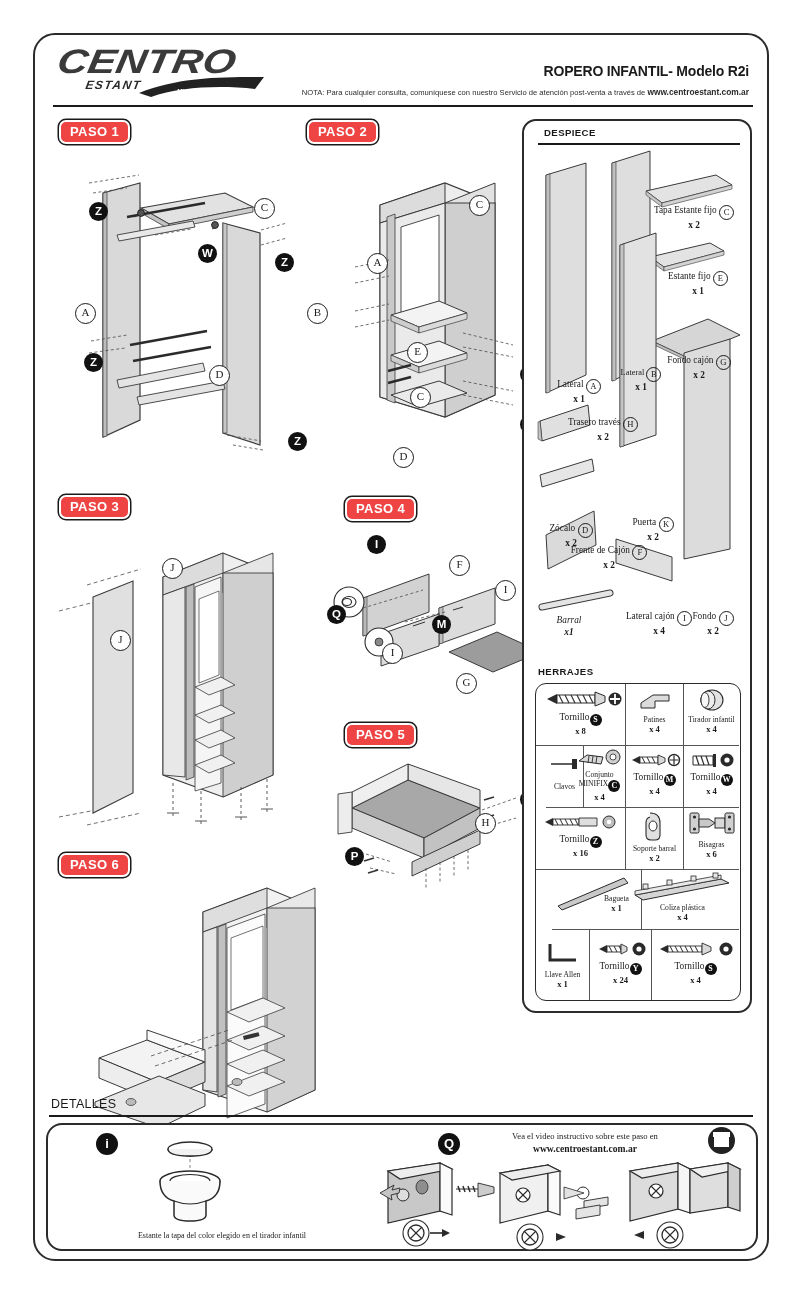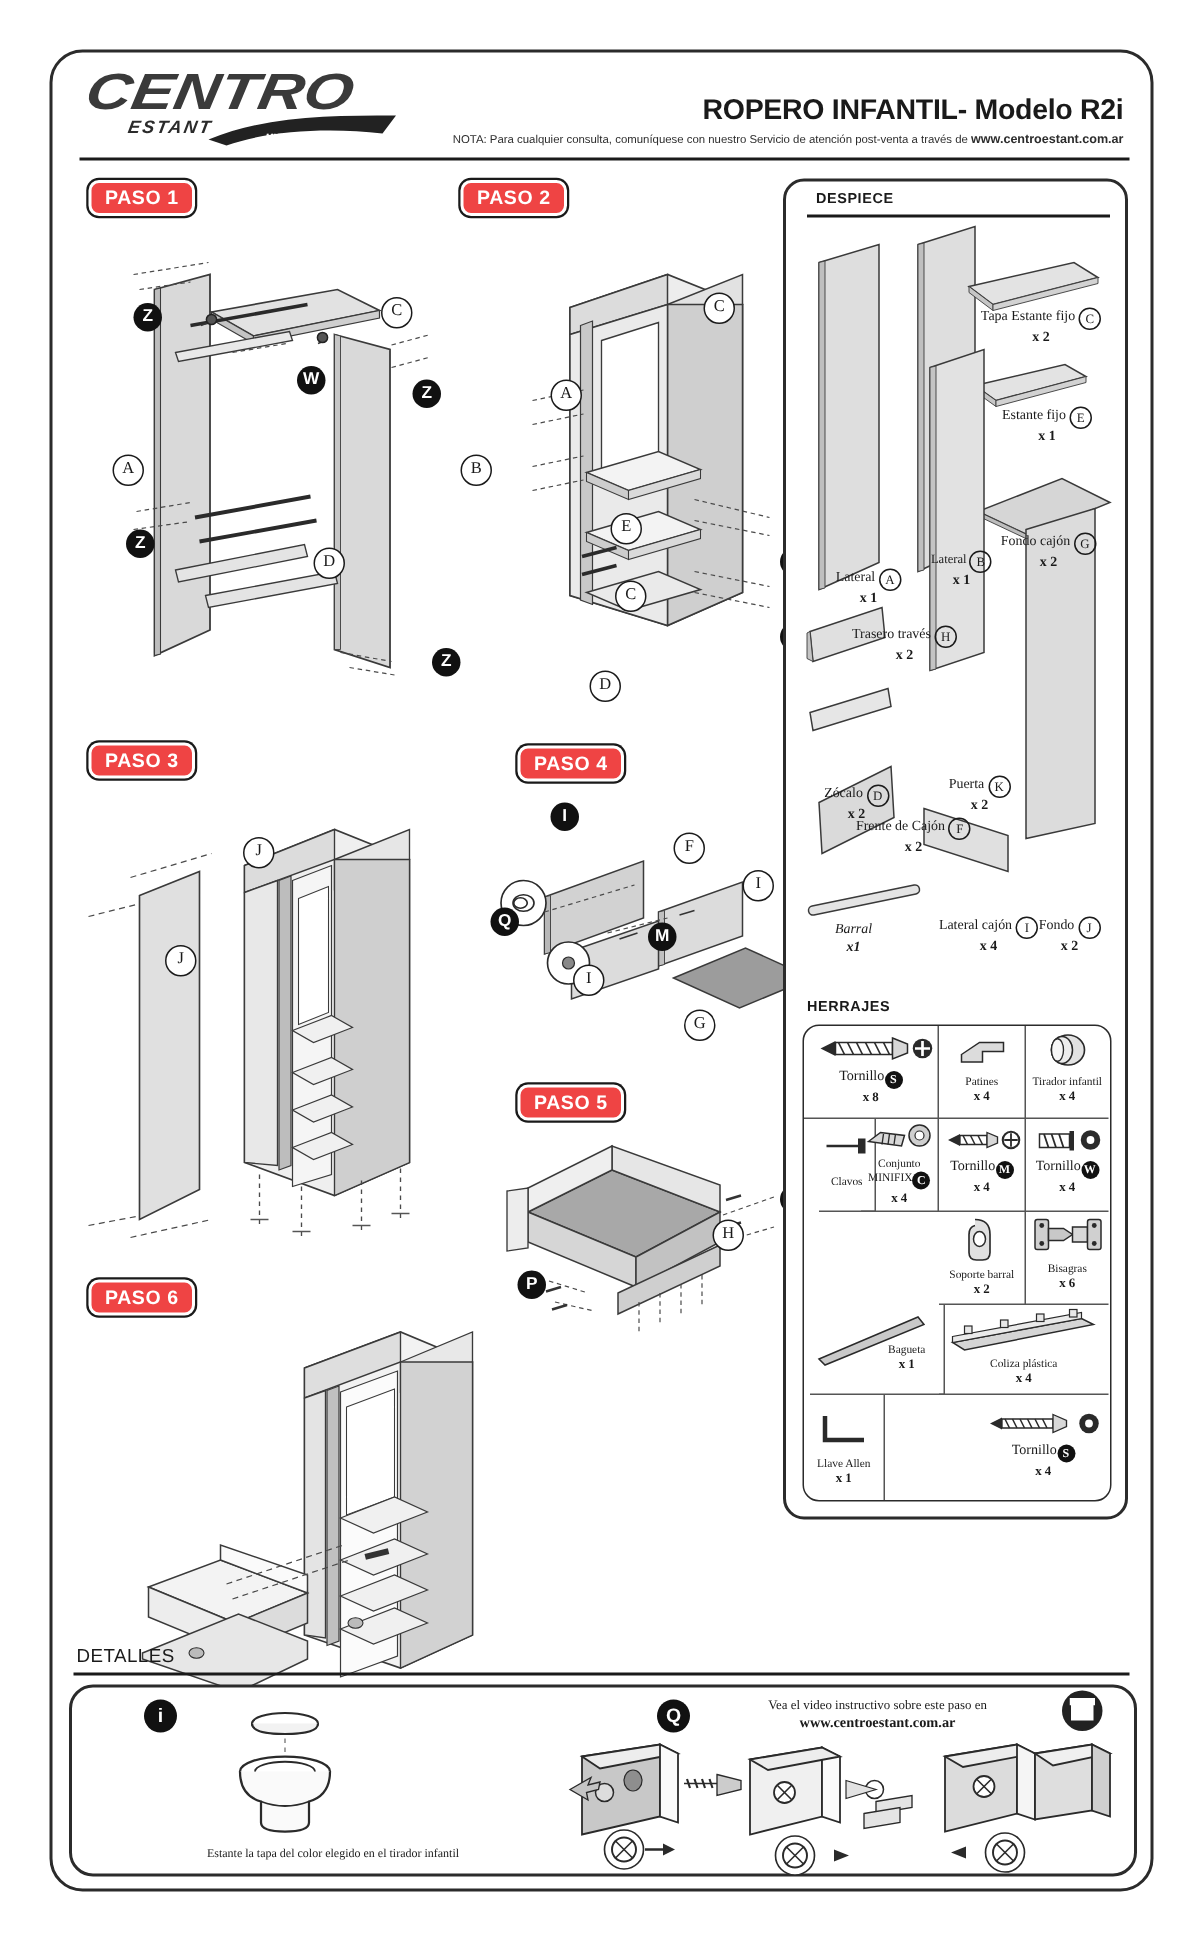--- a/index.html
+++ b/index.html
@@ -13,21 +13,21 @@
     position:absolute;left:33px;top:33px;width:736px;height:1228px;
     border:2.5px solid #2b2b2b;border-radius:22px;box-sizing:border-box;
     background:#fff;
   }
   
   .header{position:absolute;left:0;top:0;width:100%;height:72px;}
   .logo{position:absolute;left:24px;top:8px;width:215px;height:56px;}
   .logo svg{display:block;}
   .title{
     position:absolute;right:18px;top:28px;
-    font-size:19px;font-weight:bold;letter-spacing:-0.2px;text-align:right;
+    font-size:14px;font-weight:bold;letter-spacing:-0.2px;text-align:right;
     white-space:nowrap;
   }
   .note{
     position:absolute;right:18px;top:52px;
     font-size:7.6px;color:#2c2c2c;white-space:nowrap;text-align:right;
   }
   .note b{font-size:8.4px;}
   .hrule{position:absolute;left:18px;top:70px;width:700px;height:2px;background:#1a1a1a;}
 
   
@@ -538,20 +538,38 @@
               <path d="M19 5 l3 9"></path>
             </g>
           <path d="M26 3 h3 v13 h-3 z" fill="#2a2a2a"></path>
           <circle cx="40" cy="9" r="6.5" fill="#2a2a2a"></circle>
           <circle cx="40" cy="9" r="2.6" fill="#fff"></circle>
         </svg>
         <div class="hname big"><span>Tornillo</span><span class="btag">W</span></div>
         <div class="hqty">x 4</div>
       </div>
 
+      <div class="hc" style="left:0;top:124px;width:90px;height:62px;">
+        <svg width="84" height="18" style="margin-top:5px;">
+          <path d="M6 9 L14 5 L14 13 Z" fill="#2a2a2a"></path>
+          <path d="M14 6 h26 v6 h-26 z" fill="#fff" stroke="#2a2a2a" stroke-width=".9"></path>
+          <g stroke="#2a2a2a" stroke-width="1">
+              <path d="M16 6 l3 6"></path>
+              <path d="M21 6 l3 6"></path>
+              <path d="M26 6 l3 6"></path>
+              <path d="M31 6 l3 6"></path>
+              <path d="M36 6 l3 6"></path>
+            </g>
+          <path d="M40 5 h18 v8 h-18 z" fill="#dedede" stroke="#2a2a2a" stroke-width=".9"></path>
+          <circle cx="70" cy="9" r="6" fill="#bcbcbc" stroke="#2a2a2a" stroke-width="1"></circle>
+          <circle cx="70" cy="9" r="2.2" fill="#fff"></circle>
+        </svg>
+        <div class="hname big"><span>Tornillo</span><span class="btag">Z</span></div>
+        <div class="hqty">x 16</div>
+      </div>
       <div class="hc" style="left:90px;top:124px;width:58px;height:62px;">
         <svg width="30" height="30" style="margin-top:2px;">
           <path d="M10 3 q10 0 10 10 v12 q0 5 -5 5 h-4 q-5 0 -5 -5 v-12 q0 -5 4 -6" fill="#e0e0e0" stroke="#2a2a2a" stroke-width="1.1"></path>
           <ellipse cx="13" cy="16" rx="4" ry="5" fill="#fff" stroke="#2a2a2a" stroke-width="1"></ellipse>
         </svg>
         <div class="hname">Soporte barral</div>
         <div class="hqty">x 2</div>
       </div>
       <div class="hc last" style="left:148px;top:124px;width:55px;height:62px;">
         <svg width="52" height="26" style="margin-top:2px;">
@@ -561,21 +579,21 @@
           <path d="M13 9 h10 l6 4 l-6 4 h-10 z" fill="#c8c8c8" stroke="#2a2a2a" stroke-width="1"></path>
           <rect x="29" y="8" width="10" height="10" fill="#d8d8d8" stroke="#2a2a2a" stroke-width="1"></rect>
           <rect x="39" y="3" width="9" height="20" rx="1.5" fill="#d0d0d0" stroke="#2a2a2a" stroke-width="1"></rect>
           <circle cx="43.5" cy="7" r="1.6" fill="#2a2a2a"></circle>
             <circle cx="43.5" cy="19" r="1.6" fill="#2a2a2a"></circle>
         </svg>
         <div class="hname">Bisagras</div>
         <div class="hqty">x 6</div>
       </div>
 
-      <div class="hc" style="left:4px;top:186px;width:90px;height:60px;">
+      <div class="hc" style="left:16px;top:186px;width:90px;height:60px;">
         <svg width="86" height="36" style="margin-top:4px;">
           <polygon points="4,32 70,4 74,9 8,36" fill="#c9c9c9" stroke="#2a2a2a" stroke-width="1"></polygon>
         </svg>
         <div class="hname" style="position:relative;top:-20px;left:20px;">Bagueta</div>
         <div class="hqty" style="position:relative;top:-20px;left:20px;">x 1</div>
       </div>
       <div class="hc last" style="left:90px;top:186px;width:113px;height:60px;">
         <svg width="108" height="26" style="margin-top:3px;">
           <polygon points="6,22 92,6 100,10 14,27" fill="#d5d5d5" stroke="#2a2a2a" stroke-width="1"></polygon>
           <polygon points="6,18 92,2 92,6 6,22" fill="#eaeaea" stroke="#2a2a2a" stroke-width=".8"></polygon>
@@ -589,20 +607,36 @@
         <div class="hname">Coliza plástica</div>
         <div class="hqty">x 4</div>
       </div>
 
       <div class="hc bl" style="left:0;top:246px;width:54px;height:70px;">
         <svg width="46" height="26" style="margin-top:10px;">
           <path d="M10 4 v16 h26" stroke="#2a2a2a" stroke-width="3" fill="none" stroke-linejoin="miter"></path>
         </svg>
         <div class="hname">Llave Allen</div>
         <div class="hqty">x 1</div>
+      </div>
+      <div class="hc bl" style="left:54px;top:246px;width:62px;height:70px;">
+        <svg width="56" height="18" style="margin-top:10px;">
+          <path d="M6 9 L14 5 L14 13 Z" fill="#2a2a2a"></path>
+          <path d="M14 6 h14 v6 h-14 z" fill="#fff" stroke="#2a2a2a" stroke-width=".9"></path>
+          <g stroke="#2a2a2a" stroke-width="1">
+              <path d="M16 6 l3 6"></path>
+              <path d="M21 6 l3 6"></path>
+              <path d="M26 6 l3 6"></path>
+            </g>
+          <path d="M28 4 L34 7 L34 11 L28 14 Z" fill="#d8d8d8" stroke="#2a2a2a" stroke-width=".9"></path>
+          <circle cx="46" cy="9" r="6.5" fill="#2a2a2a"></circle>
+          <circle cx="46" cy="9" r="2.6" fill="#fff"></circle>
+        </svg>
+        <div class="hname big"><span>Tornillo</span><span class="btag">Y</span></div>
+        <div class="hqty">x 24</div>
       </div>
       <div class="hc bl last" style="left:116px;top:246px;width:87px;height:70px;">
         <svg width="80" height="18" style="margin-top:10px;">
           <path d="M4 9 L12 5 L12 13 Z" fill="#2a2a2a"></path>
           <path d="M12 6 h34 v6 h-34 z" fill="#fff" stroke="#2a2a2a" stroke-width=".9"></path>
           <g stroke="#2a2a2a" stroke-width="1">
               <path d="M14 6 l3 6"></path>
               <path d="M19 6 l3 6"></path>
               <path d="M24 6 l3 6"></path>
               <path d="M29 6 l3 6"></path>

